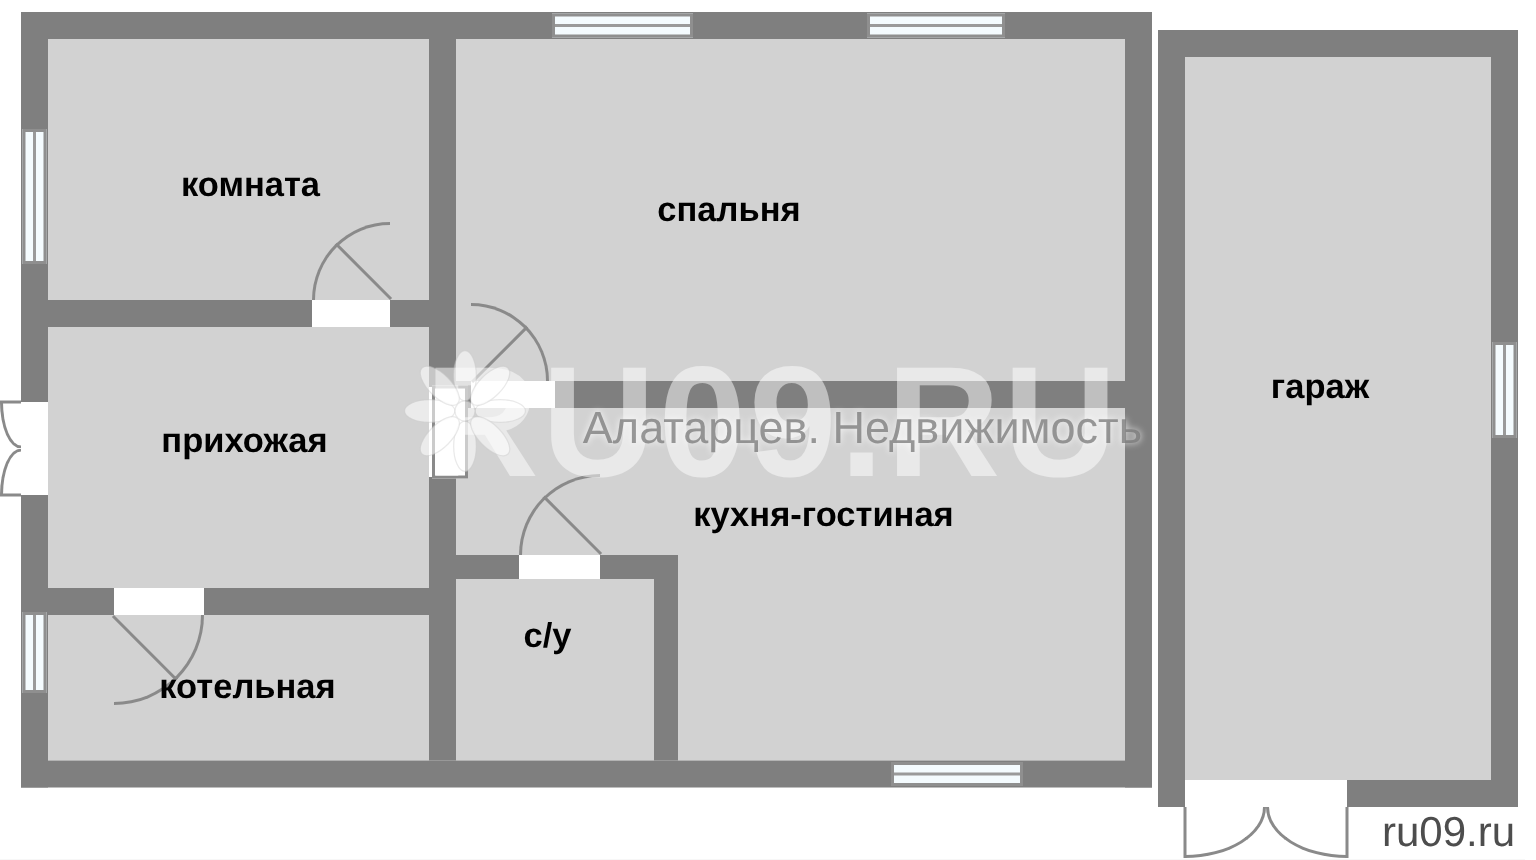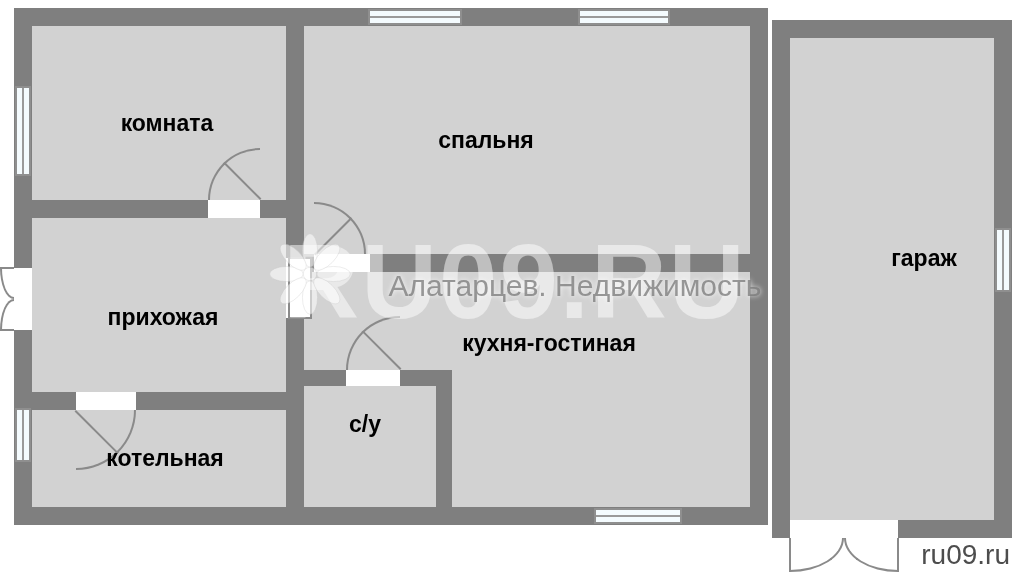--- a/index.html
+++ b/index.html
@@ -107,22 +107,22 @@
   <div class="leaf-line" style="left:400px;top:370px;width:54px;transform:rotate(-135deg);"></div>
 
   <div class="opening" style="left:790px;top:520px;width:108px;height:18px;"></div>
   <div class="arc arc-br" style="left:790px;top:538px;width:54px;height:34px;"></div>
   <div class="arc arc-bl" style="left:844px;top:538px;width:54px;height:34px;"></div>
   <div class="leaf-bar" style="left:789px;top:538px;width:2px;height:34px;"></div>
   <div class="leaf-bar" style="left:897px;top:538px;width:2px;height:34px;"></div>
 
   <div class="room-label" style="left:486px;top:140px;">спальня</div>
   <div class="room-label" style="left:167px;top:123px;">комната</div>
-  <div class="room-label" style="left:880px;top:258px;margin-left:44px;">гараж</div>
-  <div class="room-label" style="left:163px;top:317px;">прихожая</div>
+  <div class="room-label" style="left:880px;top:258px;">гараж</div>
+  <div class="room-label" style="left:163px;top:294px;">прихожая</div>
   <div class="room-label" style="left:165px;top:458px;">котельная</div>
   <div class="room-label" style="left:549px;top:343px;">кухня-гостиная</div>
   <div class="room-label" style="left:365px;top:424px;">с/у</div>
 
   <div class="wm-big">RU09.RU</div>
   <svg class="wm-flower" viewBox="0 0 100 100">
     <g fill="rgba(255,255,255,0.85)" stroke="rgba(200,200,200,0.6)" stroke-width="1">
       <ellipse cx="50" cy="22" rx="9" ry="20"></ellipse>
       <ellipse cx="50" cy="78" rx="9" ry="20"></ellipse>
       <ellipse cx="22" cy="50" rx="20" ry="9"></ellipse>

